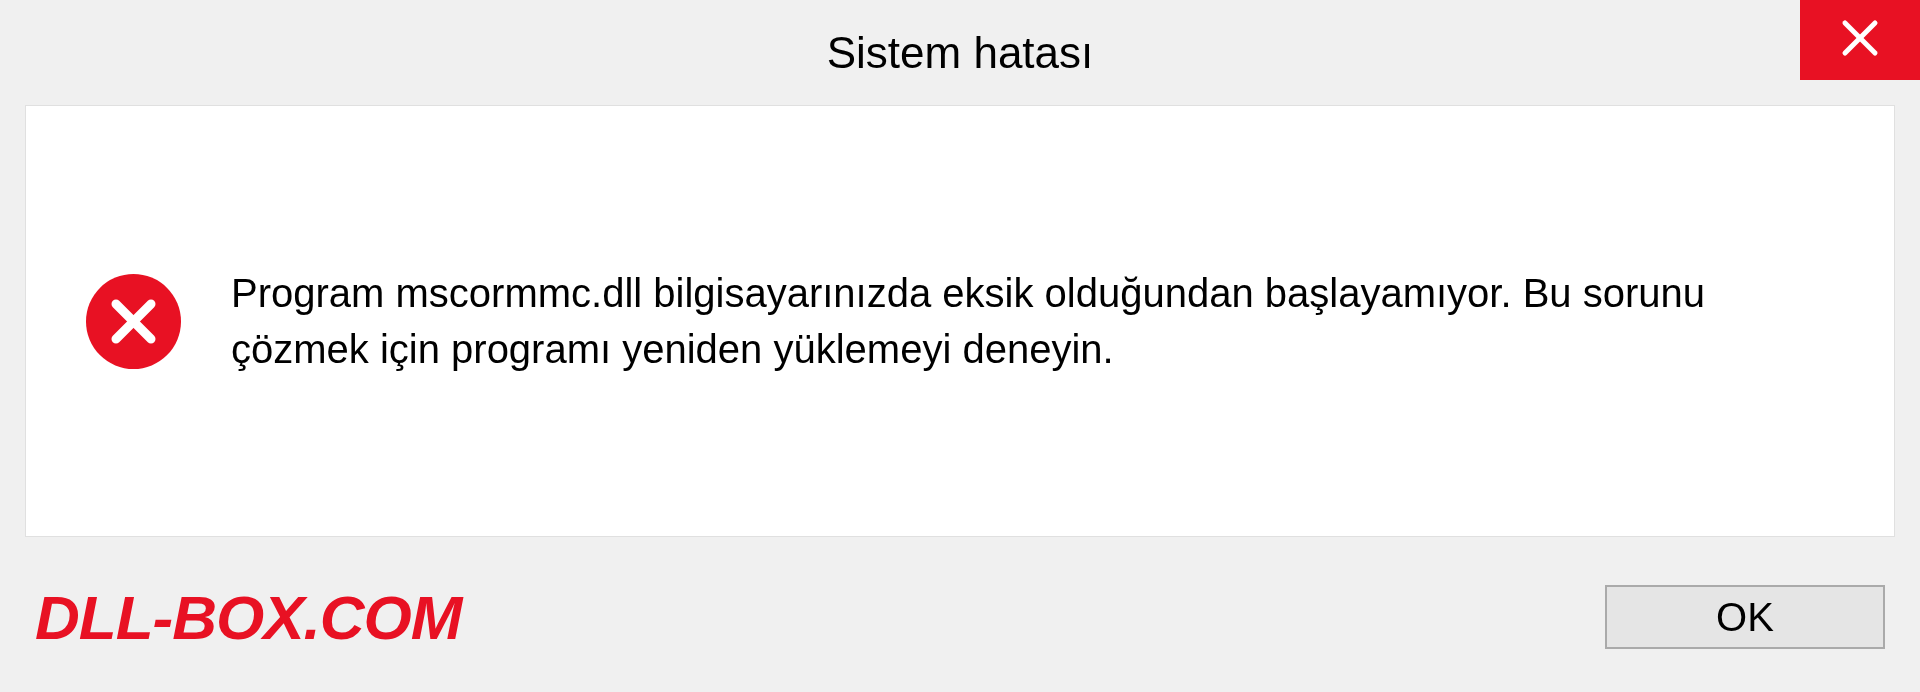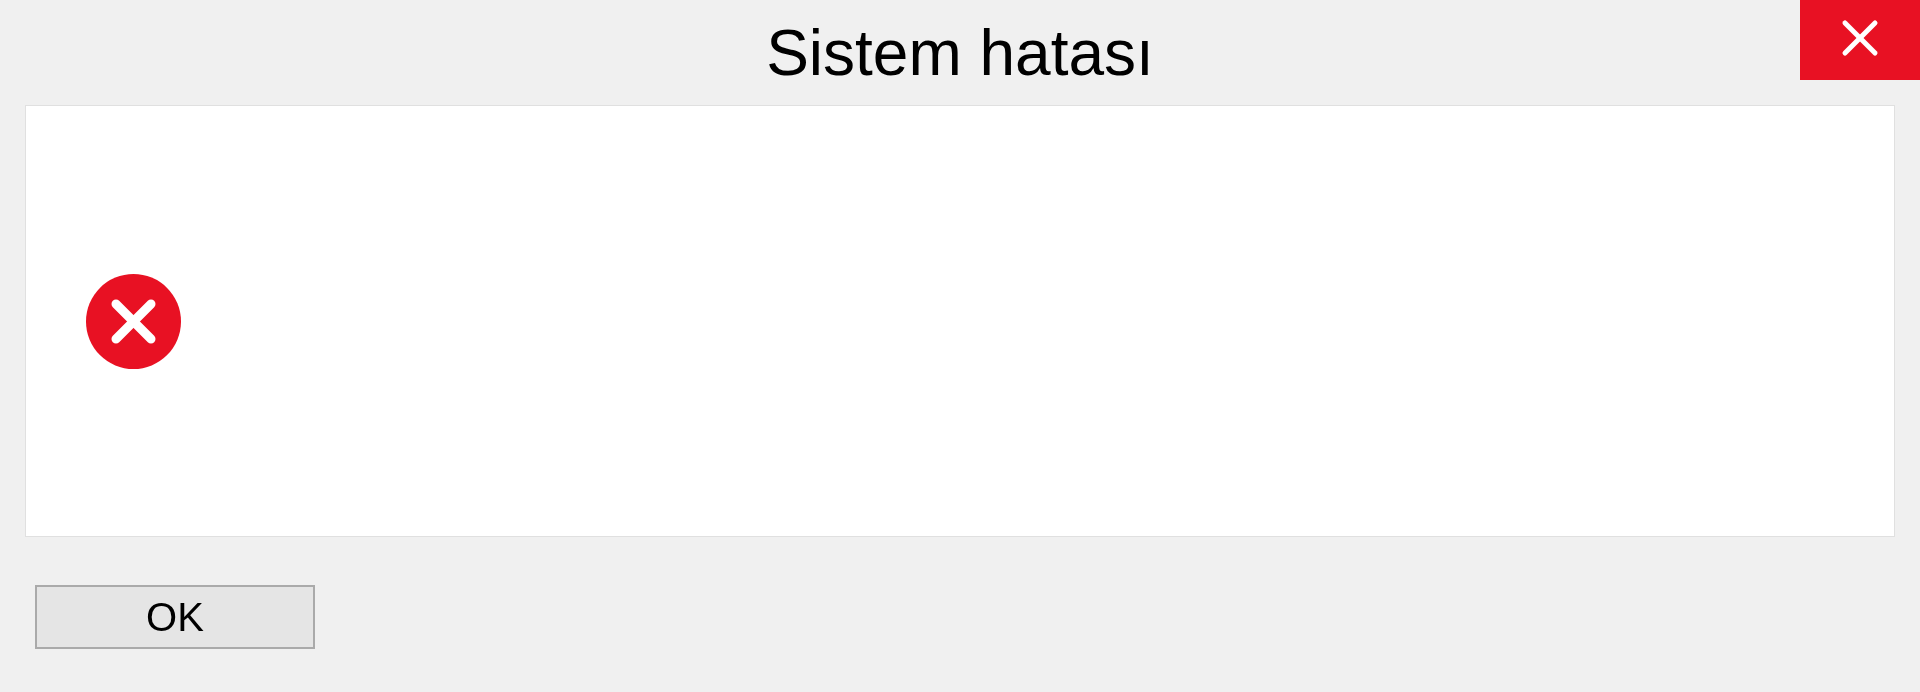--- a/index.html
+++ b/index.html
@@ -23,21 +23,21 @@
     }
     .titlebar {
       height: 105px;
       display: flex;
       align-items: center;
       justify-content: center;
       position: relative;
       background: #f0f0f0;
     }
     .title {
-      font-size: 64px;
+      font-size: 44px;
       font-weight: 400;
       color: #000;
     }
     .close-btn {
       position: absolute;
       right: 0;
       top: 0;
       width: 120px;
       height: 80px;
       background: #e81123;
@@ -124,20 +124,22 @@
     </div>
   </div>
 
   <div class="content-panel">
     <div class="error-icon">
       <svg viewBox="0 0 55 55">
         <line x1="10" y1="10" x2="45" y2="45" stroke="#fff" stroke-width="9" stroke-linecap="round"></line>
         <line x1="45" y1="10" x2="10" y2="45" stroke="#fff" stroke-width="9" stroke-linecap="round"></line>
       </svg>
     </div>
+    <div class="message">Program mscormmc.dll bilgisayarınızda eksik olduğundan başlayamıyor. Bu sorunu çözmek için programı yeniden yüklemeyi deneyin.</div>
   </div>
 
   <div class="footer">
+    <div class="watermark">DLL-BOX.COM</div>
     <div class="ok-btn">
       <span>OK</span>
     </div>
   </div>
 </div>
 
 </body></html>

